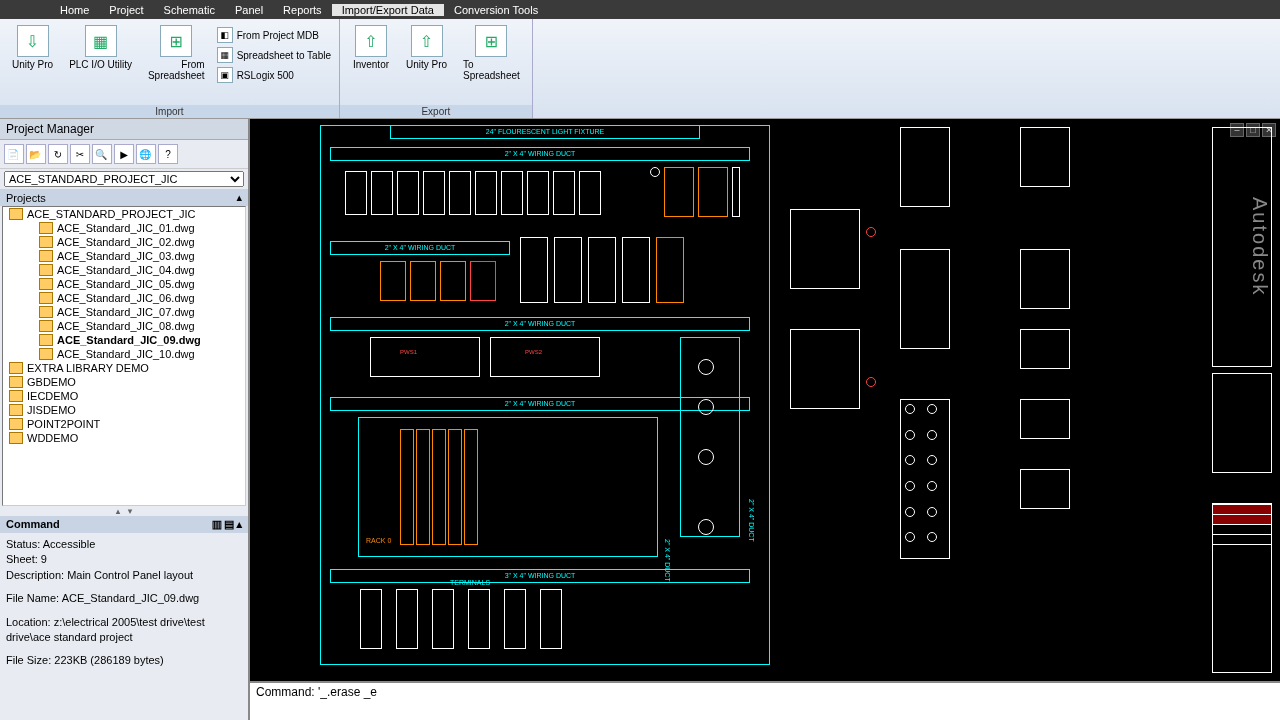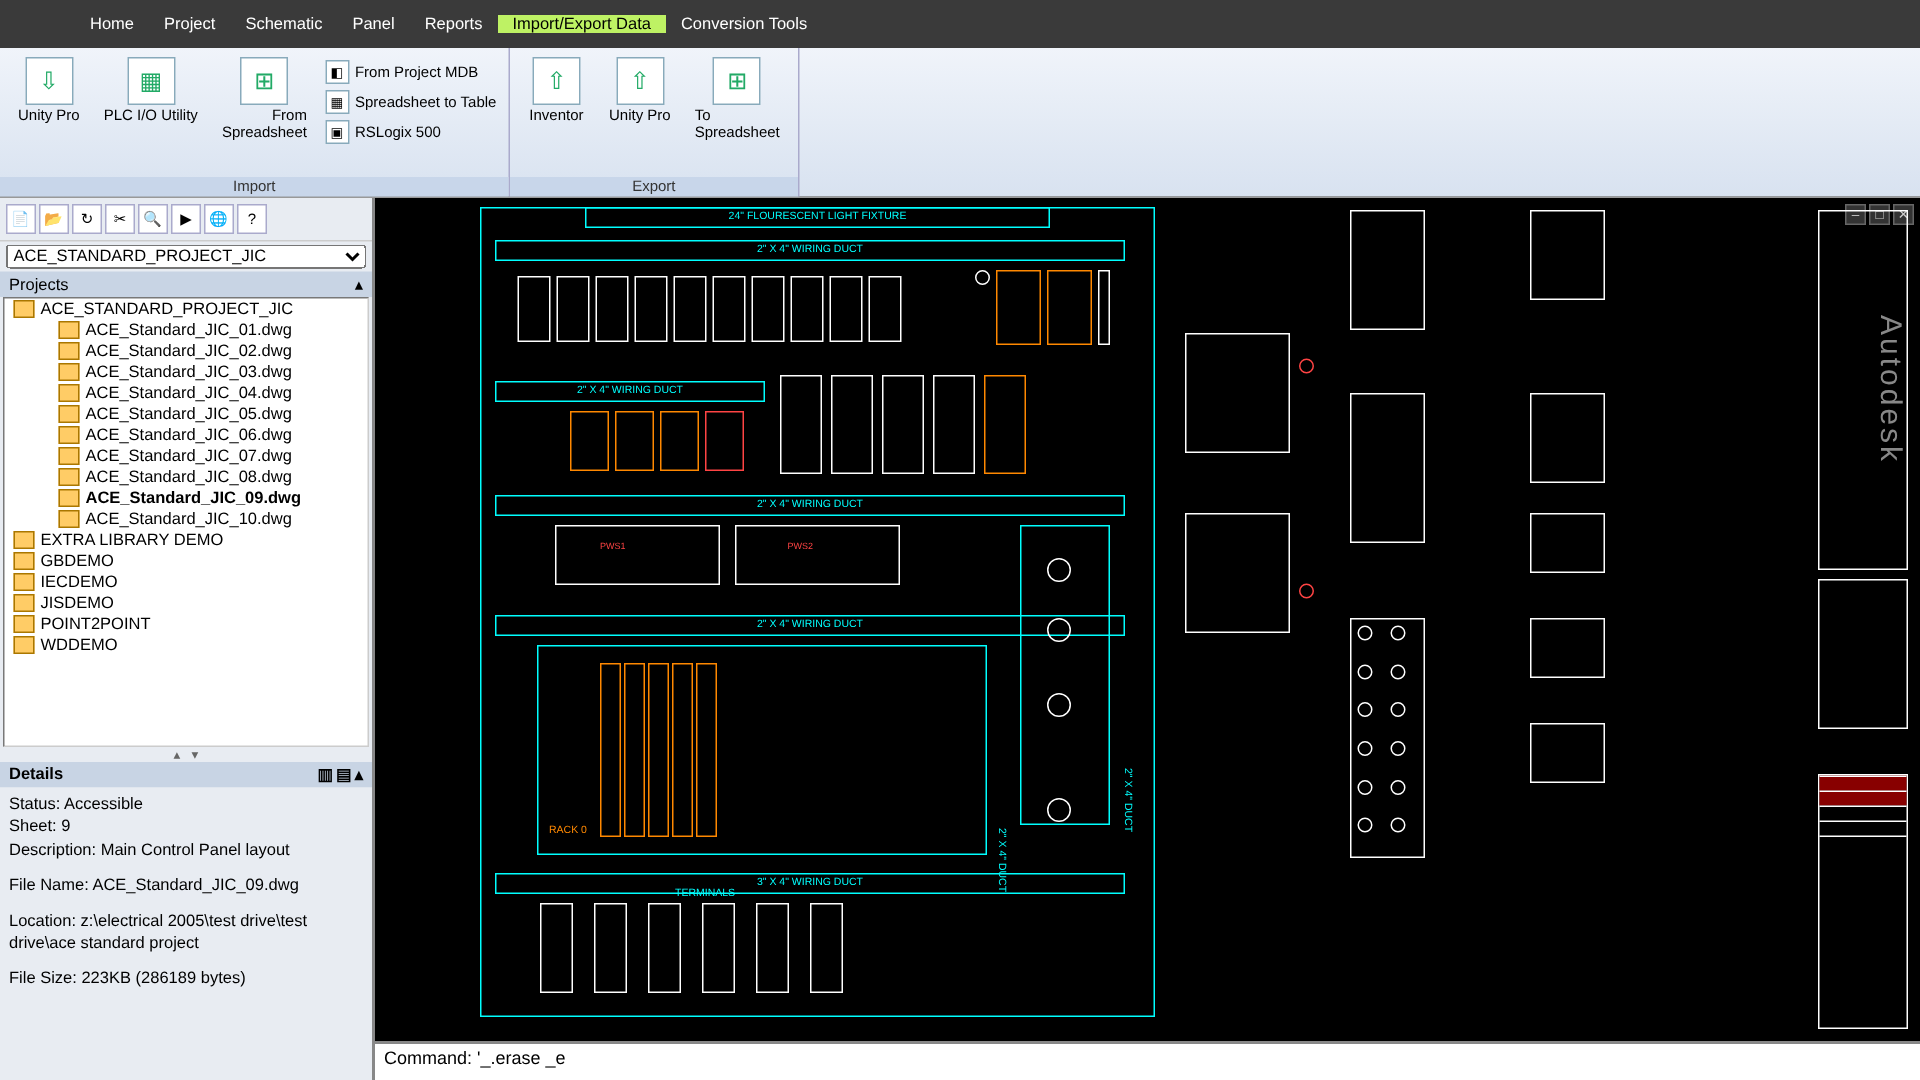--- a/index.html
+++ b/index.html
@@ -1,21 +1,21 @@
 <!DOCTYPE html>
 <html><head>
 <meta charset="utf-8">
 <style>
 * { margin: 0; padding: 0; box-sizing: border-box; font-family: "Segoe UI", Tahoma, sans-serif; }
 body { width: 1280px; height: 720px; overflow: hidden; background: #4a4a4a; }
 
 
-.ribbon-tabs { background: #3a3a3a; height: 32px; display: flex; align-items: center; padding-left: 50px; font-size: 11px; }
+.ribbon-tabs { background: #3a3a3a; height: 19px; display: flex; align-items: center; padding-left: 50px; font-size: 11px; }
 .ribbon-tabs .tab { color: #fff; padding: 0 10px; cursor: pointer; }
-.ribbon-tabs .tab.active { background: #bef264; color: #000; }
+.ribbon-tabs .tab.active { background: #e5e5e5; color: #000; }
 
 
 .ribbon { background: linear-gradient(#f0f4fa, #d8e2f0); height: 100px; border-bottom: 1px solid #999; display: flex; }
 .ribbon-group { border-right: 1px solid #aac; display: flex; flex-direction: column; }
 .ribbon-group-content { flex: 1; display: flex; align-items: flex-start; padding: 4px; }
 .ribbon-group-label { text-align: center; font-size: 10px; background: #c8d6ea; padding: 1px 0; color: #333; }
 .ribbon-btn { display: flex; flex-direction: column; align-items: center; padding: 2px 8px; font-size: 10px; cursor: pointer; min-width: 54px; }
 .ribbon-btn .icon { width: 32px; height: 32px; background: #fff; border: 1px solid #8ab; margin-bottom: 2px; display: flex; align-items: center; justify-content: center; font-size: 16px; color: #2a6; }
 .ribbon-small-list { display: flex; flex-direction: column; gap: 4px; padding: 4px; }
 .ribbon-small-btn { display: flex; align-items: center; font-size: 10px; gap: 4px; cursor: pointer; }
@@ -125,20 +125,21 @@
 Spreadsheet</span>
       </div>
     </div>
     <div class="ribbon-group-label">Export</div>
   </div>
 </div>
 
 <div class="main">
 
   <div class="pm-panel">
+    <div class="pm-title">Project Manager</div>
     <div class="pm-toolbar">
       <div class="tbtn">📄</div>
       <div class="tbtn">📂</div>
       <div class="tbtn">↻</div>
       <div class="tbtn">✂</div>
       <div class="tbtn">🔍</div>
       <div class="tbtn">▶</div>
       <div class="tbtn">🌐</div>
       <div class="tbtn">?</div>
     </div>
@@ -220,21 +221,21 @@
             <span>POINT2POINT</span>
           </div>
           <div class="tree-item proj">
             <span class="tree-icon"></span>
             <span>WDDEMO</span>
           </div>
         </div>
     </div>
     <div style="text-align:center;font-size:9px;color:#666">▴&nbsp;&nbsp;&nbsp;▾</div>
     <div class="pm-details-hdr">
-        <span>Details</span>
+        <span>Command</span>
         <span style="display:flex;gap:2px">
           <span>▥</span>
           <span>▤</span>
           <span>▴</span>
         </span>
       </div>
     <div class="pm-details">
       <div>Status: Accessible</div>
       <div>Sheet: 9</div>
       <div>Description: Main Control Panel layout</div>

